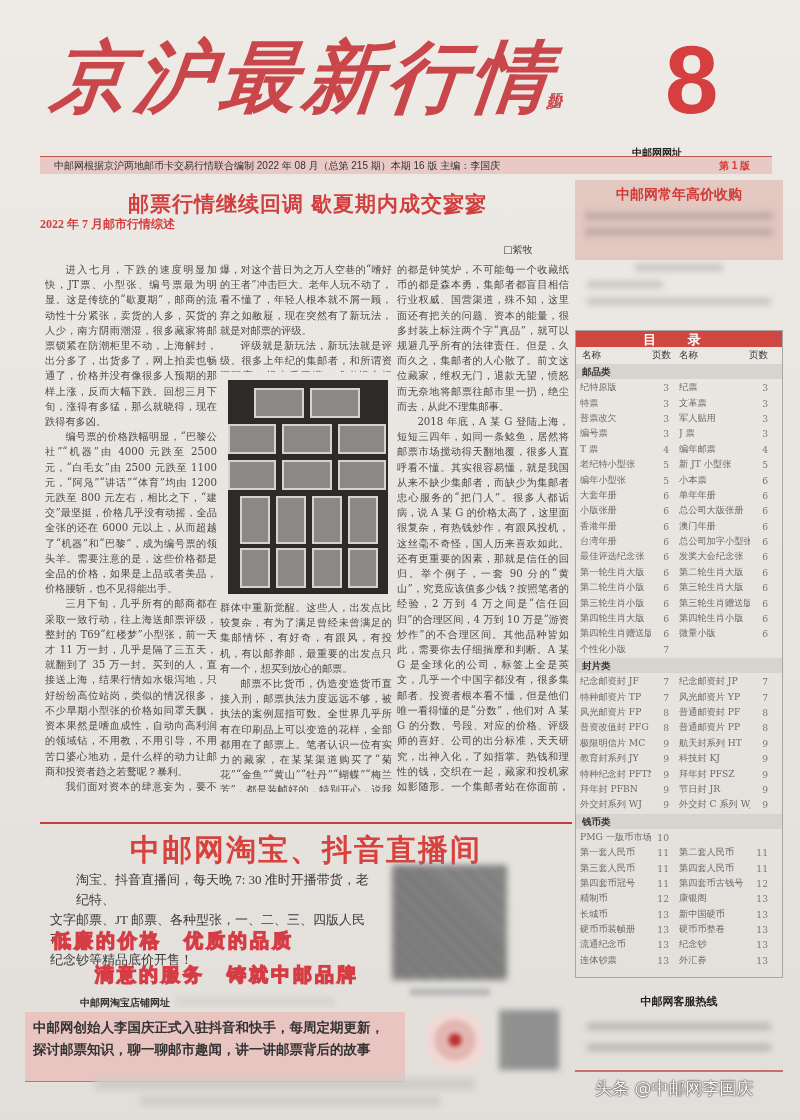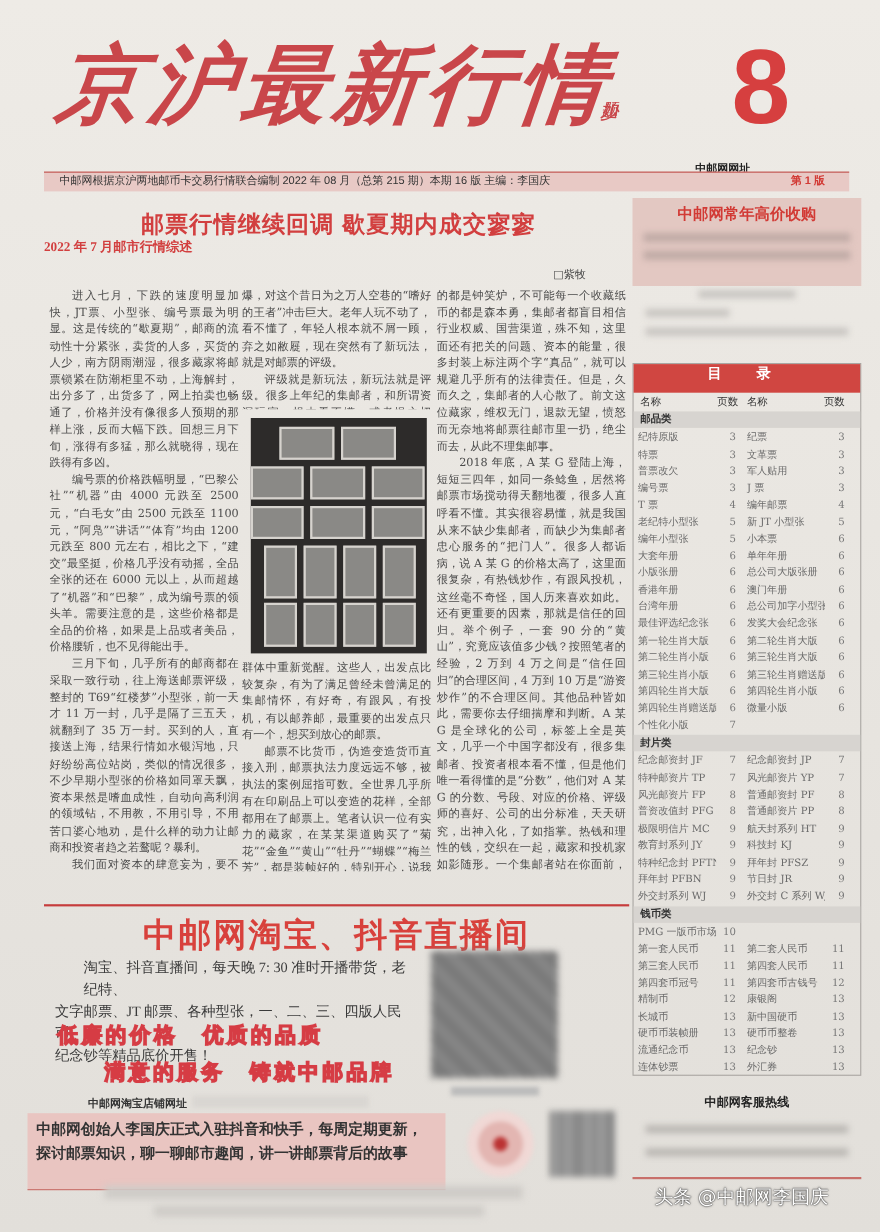--- a/index.html
+++ b/index.html
@@ -5,21 +5,21 @@
 *{box-sizing:border-box;margin:0;padding:0}
 html,body{width:800px;height:1120px;overflow:hidden}
 body{background:#e9e6e1;font-family:"DejaVu Serif",serif;color:#3a3a3a;position:relative}
 .page{position:absolute;left:0;top:0;width:800px;height:1120px;background:linear-gradient(180deg,#eeebe6 0%,#e7e4df 60%,#e2dfda 100%)}
 
 .masthead{position:absolute;left:40px;top:18px;width:720px;height:135px}
 .mast-title{position:absolute;left:12px;top:8px;font-family:"DejaVu Serif",serif;font-size:78px;letter-spacing:6px;color:#c9464a;font-style:italic;font-weight:bold;transform:skewX(-6deg)}
 .mast-sign{position:absolute;left:505px;top:62px;font-size:16px;color:#c9464a;font-style:italic;writing-mode:vertical-rl;line-height:18px}
 .mast-num{position:absolute;left:625px;top:14px;font-family:"Liberation Sans",sans-serif;font-weight:bold;font-size:96px;color:#d63f3f;line-height:1}
 .mast-url{position:absolute;left:592px;top:128px;font-family:"Liberation Sans",sans-serif;font-size:10px;font-weight:bold;color:#222}
-.infobar{position:absolute;left:40px;top:156px;width:732px;height:18px;background:#e8c9c5;border-top:1px solid #c0524d;font-family:"Liberation Sans",sans-serif;font-size:10px;color:#333;display:flex;padding-left:14px}
+.infobar{position:absolute;left:40px;top:156px;width:732px;height:18px;background:#e8c9c5;border-top:1px solid #c0524d;font-family:"Liberation Sans",sans-serif;font-size:10px;color:#333;display:flex;align-items:center;padding-left:14px}
 .infobar .edition{position:absolute;right:22px;color:#d23a35;font-weight:bold}
 
 .headline{position:absolute;left:40px;top:190px;width:535px;text-align:center;font-family:"Liberation Sans",sans-serif;font-weight:bold;font-size:21px;color:#d23f3f;letter-spacing:1px}
 .subhead{position:absolute;left:40px;top:216px;width:535px;text-align:left;font-family:Liberation Serif, serif;font-weight:bold;font-size:12px;color:#d23f3f}
 .byline{position:absolute;left:503px;top:243px;font-size:10px;color:#444}
 
 .col{position:absolute;font-size:10.2px;line-height:15.2px;color:#4a4a4a;text-align:justify;overflow:hidden}
 .col p{text-indent:2em}
 .col1{left:45px;top:262px;width:172px;height:530px}
 .col2{left:220px;top:262px;width:172px;height:110px}
@@ -45,21 +45,21 @@
 .footer-blur{position:absolute;left:95px;top:1078px;width:380px;height:12px;background:#cfccc8;filter:blur(3px)}
 .footer-blur2{position:absolute;left:140px;top:1096px;width:300px;height:10px;background:#cfccc8;filter:blur(3px)}
 .watermark{position:absolute;left:595px;top:1077px;font-family:"DejaVu Sans",sans-serif;font-size:17px;color:#fff;text-shadow:0 0 2px #333,0 0 1px #000}
 
 .buy-box{position:absolute;left:575px;top:180px;width:208px;height:80px;background:#e3c8c2}
 .buy-title{text-align:center;font-family:"Liberation Sans",sans-serif;font-weight:bold;font-size:14px;color:#d23a35;padding-top:6px}
 .blur-line{height:8px;margin:8px 10px 0;background:#bfaaa5;filter:blur(3px)}
 .contact-box{position:absolute;left:575px;top:262px;width:208px;height:88px}
 .blur-line2{height:7px;margin:10px 12px 0;background:#c7c4c0;filter:blur(3px)}
 .toc{position:absolute;left:575px;top:330px;width:208px;height:648px;border:1px solid #a9a6a2}
-.toc-header{background:#d04641;color:#fff;text-align:center;font-family:"Liberation Sans",sans-serif;font-weight:bold;font-size:13px;letter-spacing:14px;height:26px;line-height:18px}
+.toc-header{background:#d04641;color:#fff;text-align:center;font-family:"Liberation Sans",sans-serif;font-weight:bold;font-size:13px;letter-spacing:14px;height:16px;line-height:18px}
 .toc-cols{display:flex;font-family:"Liberation Sans",sans-serif;font-size:9.5px;color:#333;height:16px;align-items:center;padding:0 6px}
 .toc-cols span{flex:1}
 .toc-cols .pg{flex:0 0 24px;text-align:right;margin-right:8px}
 .toc-cat{background:#d7d4d0;font-family:"Liberation Sans",sans-serif;font-weight:bold;font-size:9.5px;color:#333;height:15px;line-height:15px;padding-left:6px;margin:1px 0}
 .toc-row{display:flex;height:15.4px;align-items:center;font-size:9.2px;color:#6a6a6a;padding:0 4px}
 .toc-row .n{flex:1;white-space:nowrap;overflow:hidden}
 .toc-row .p{flex:0 0 18px;text-align:right;margin-right:10px;color:#777}
 .hotline{position:absolute;left:575px;top:990px;width:208px;height:80px}
 .hotline-title{text-align:center;font-family:"Liberation Sans",sans-serif;font-weight:bold;font-size:11px;color:#222;padding-top:4px}
 .hotline-bottom{position:absolute;left:575px;top:1070px;width:208px;height:2px;background:#c86f6a}

